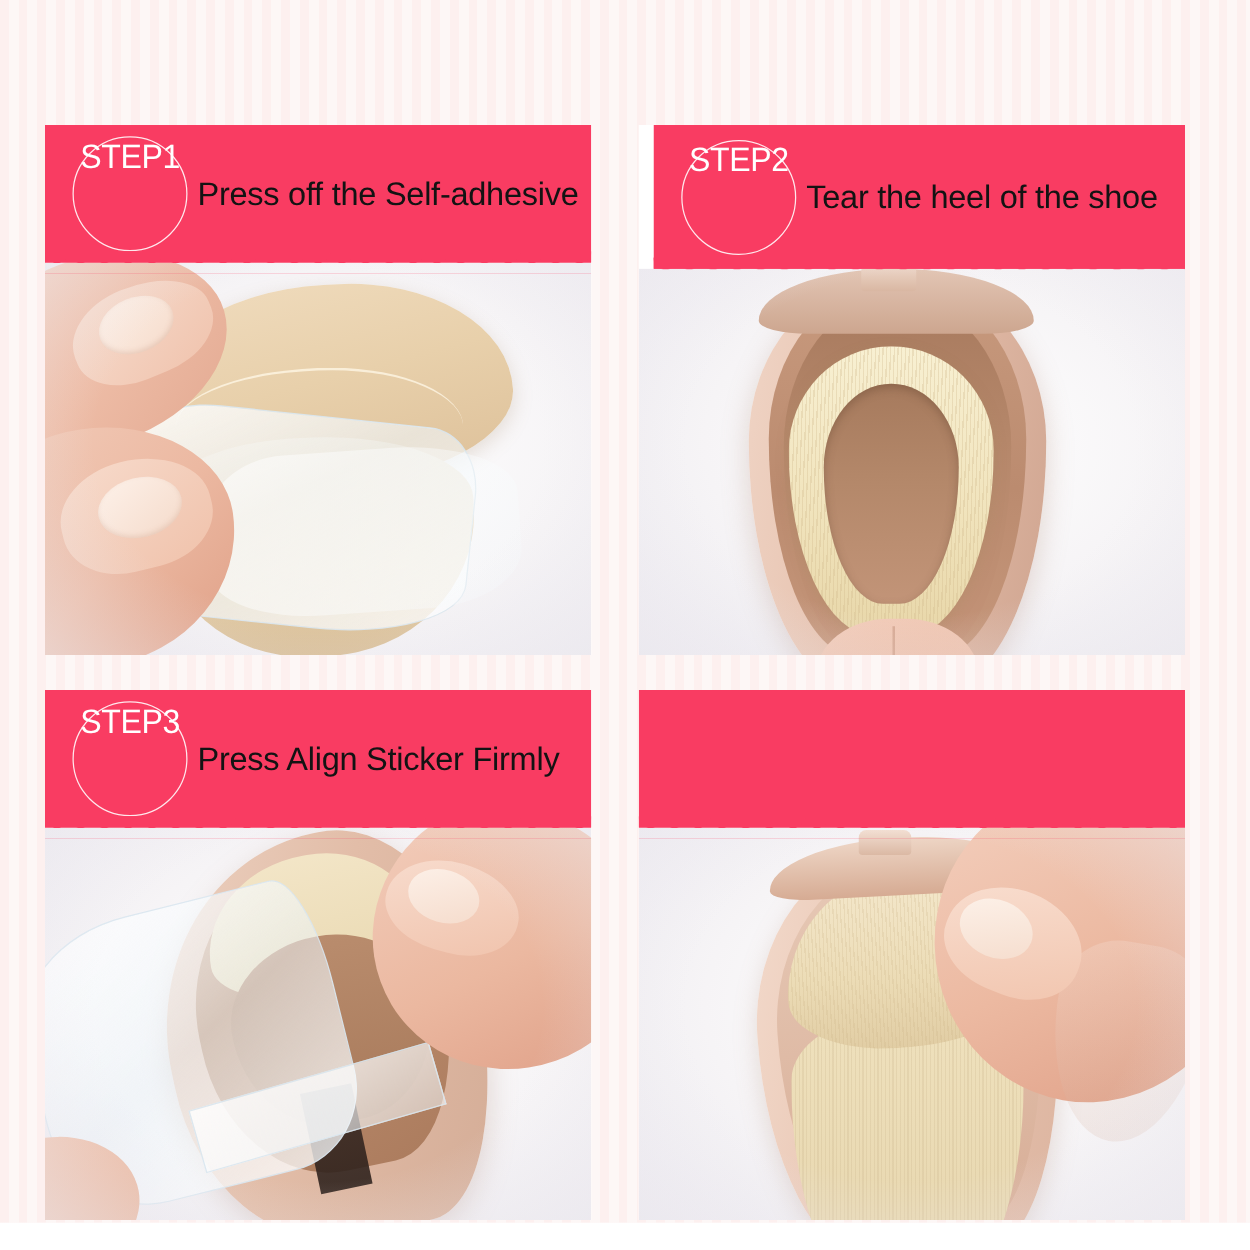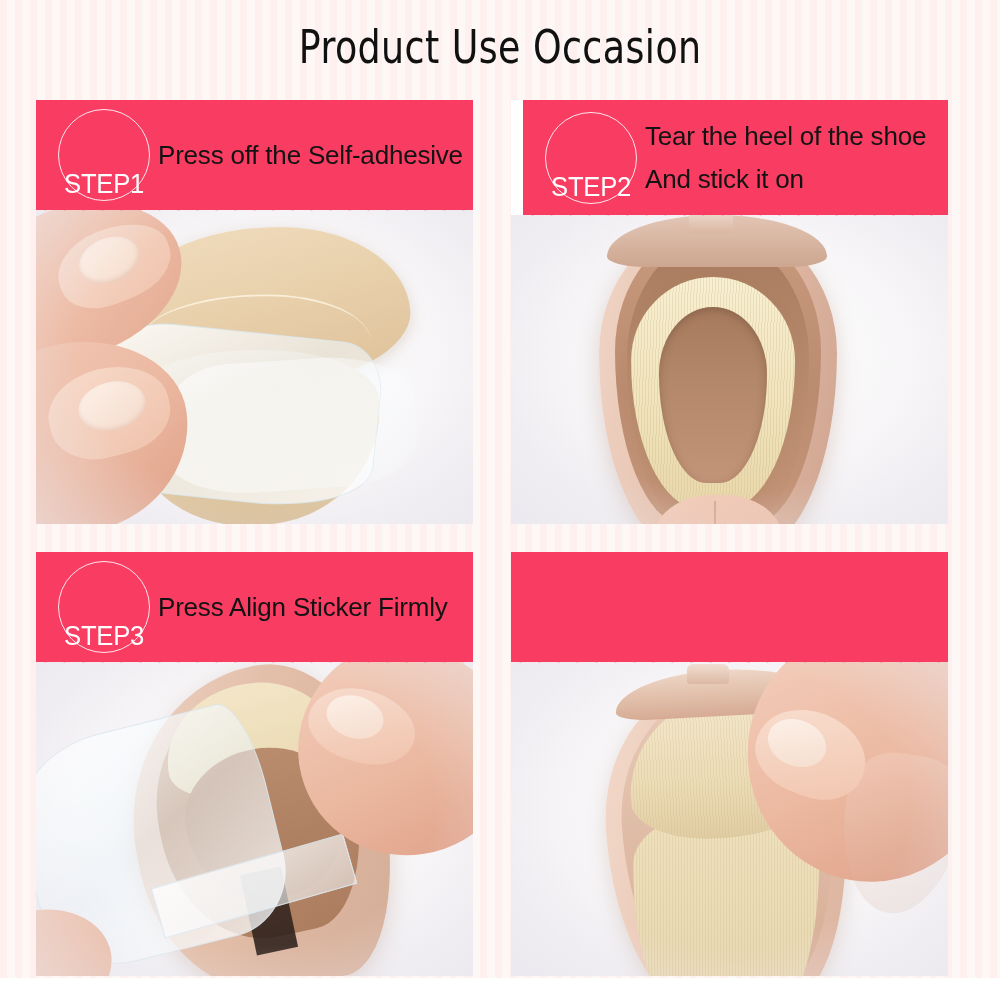--- a/index.html
+++ b/index.html
@@ -93,21 +93,21 @@
   }
   .band-inner.two-line { align-items: center; }
 
   .step-circle {
     flex: 0 0 auto;
     width: 92px;
     height: 92px;
     border: 1.6px solid #ffe7ec;
     border-radius: 50%;
     display: flex;
-    align-items: flex-end;
+    align-items: flex-start;
     justify-content: center;
     margin-right: 8px;
   }
   .step-circle-label {
     color: #ffffff;
     font-size: 27px;
     font-weight: 400;
     letter-spacing: -0.3px;
     font-family: "Liberation Sans", sans-serif;
     transform: scaleX(0.95);
@@ -512,23 +512,20 @@
     inset: 0;
     pointer-events: none;
     background: radial-gradient(ellipse at 50% 46%, rgba(255,255,255,0) 58%, rgba(235,232,238,0.55) 100%);
   }
 </style>
 </head>
 <body>
 
 <div class="page">
 
-  <div class="title-bar">
-    <div class="title-text">Product Use Occasion</div>
-  </div>
 
   <div class="grid">
 
     <div class="panel">
       <div class="step-band one-line">
         <div class="band-inner">
           <div class="step-circle">
             <span class="step-circle-label">STEP1</span>
           </div>
           <div class="step-desc">
@@ -557,21 +554,20 @@
     </div>
 
     <div class="panel">
       <div class="step-band two-line">
         <div class="band-inner two-line">
           <div class="step-circle">
             <span class="step-circle-label">STEP2</span>
           </div>
           <div class="step-desc">
             <span class="line">Tear the heel of the shoe</span>
-            <span class="line">And stick it on</span>
           </div>
         </div>
         <div class="scallop-mask"></div>
         <div class="scallop"></div>
       </div>
       <div class="photo two-line">
         <div class="ph-bg"></div>
         <div class="p2-shoe"></div>
         <div class="p2-shoe-lip"></div>
         <div class="p2-shoe-inner"></div>

